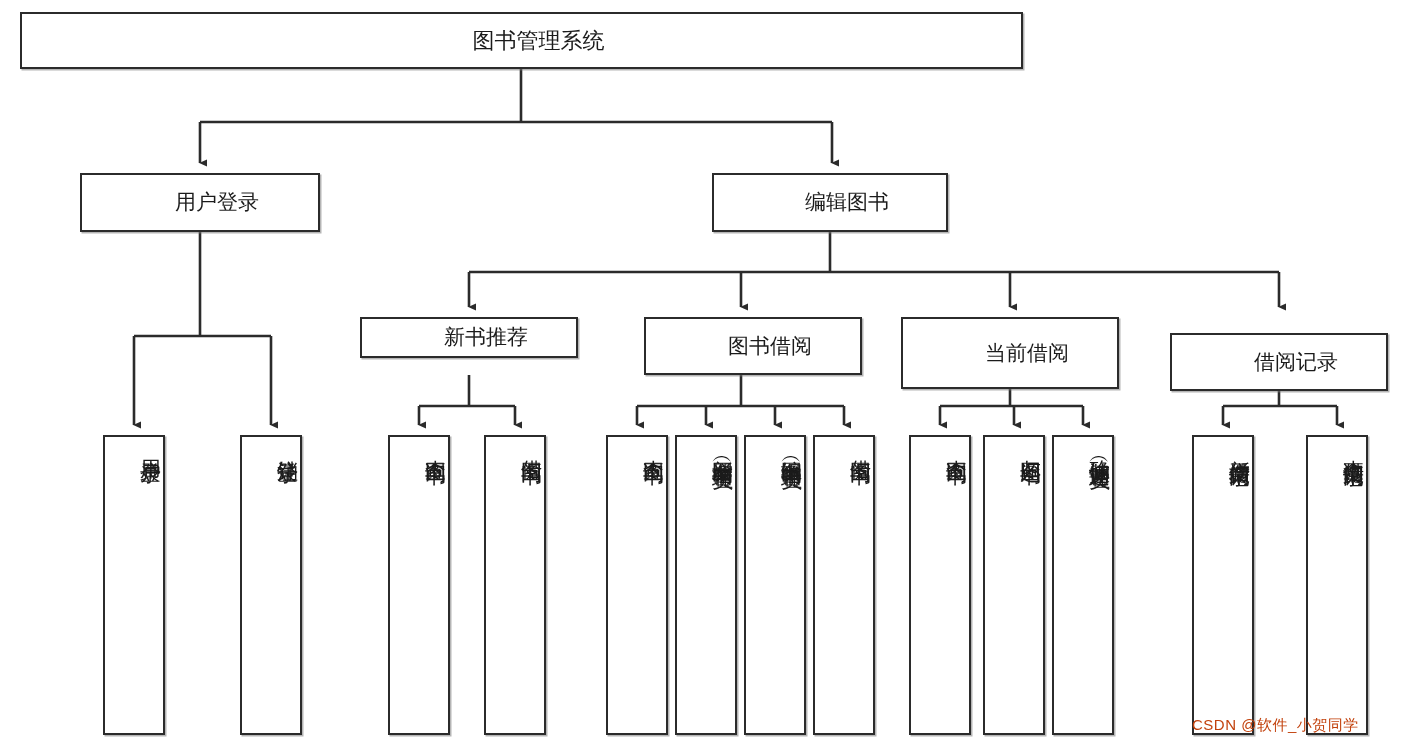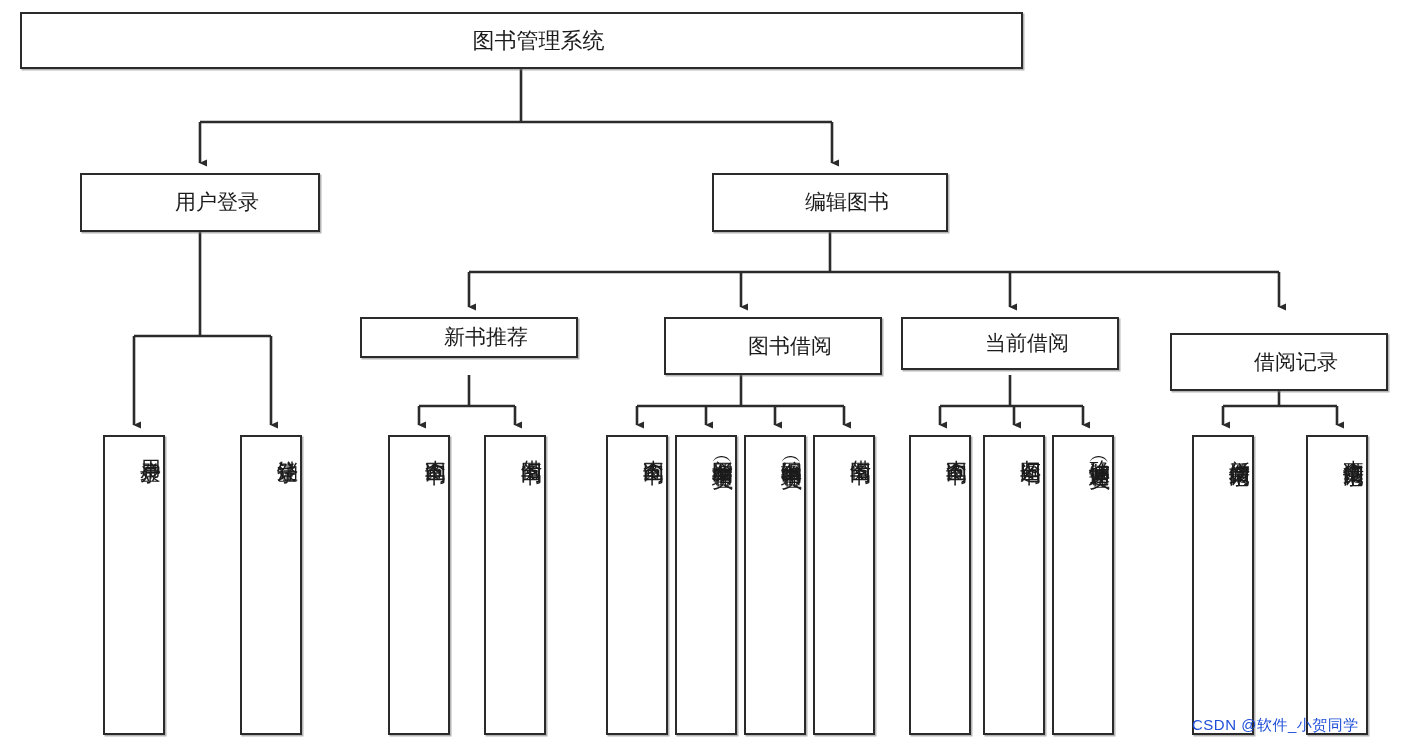--- a/index.html
+++ b/index.html
@@ -58,21 +58,21 @@
     writing-mode: vertical-rl;
     text-orientation: upright;
     font-size: 21px;
     letter-spacing: 1.5px;
     line-height: 1;
     white-space: nowrap;
   }
   .watermark {
     position: absolute;
     font-size: 15px;
-    color: #1d4ed8;
+    color: #c2410c;
     letter-spacing: 0.5px;
     white-space: nowrap;
     user-select: none;
   }
 </style>
 </head>
 <body>
 
 <div id="canvas">
 
@@ -135,24 +135,24 @@
   <div class="node horiz" style="left:80px; top:173px; width:240px; height:59px;">
     <span class="label">用户登录</span>
   </div>
   <div class="node horiz" style="left:712px; top:173px; width:236px; height:59px;">
     <span class="label">编辑图书</span>
   </div>
 
   <div class="node horiz" style="left:360px; top:317px; width:218px; height:41px;">
     <span class="label">新书推荐</span>
   </div>
-  <div class="node horiz" style="left:664px; top:317px; width:218px; height:58px;">
+  <div class="node horiz" style="left:644px; top:317px; width:218px; height:58px;">
     <span class="label">图书借阅</span>
   </div>
-  <div class="node horiz" style="left:901px; top:317px; width:218px; height:53px;">
+  <div class="node horiz" style="left:901px; top:317px; width:218px; height:72px;">
     <span class="label">当前借阅</span>
   </div>
   <div class="node horiz" style="left:1170px; top:317px; width:218px; height:58px;margin-top:16px;">
     <span class="label">借阅记录</span>
   </div>
 
   <div class="node vert" style="left:103px; top:435px; width:62px; height:300px;">
     <span class="label">用户登录</span>
   </div>
   <div class="node vert" style="left:240px; top:435px; width:62px; height:300px;">

